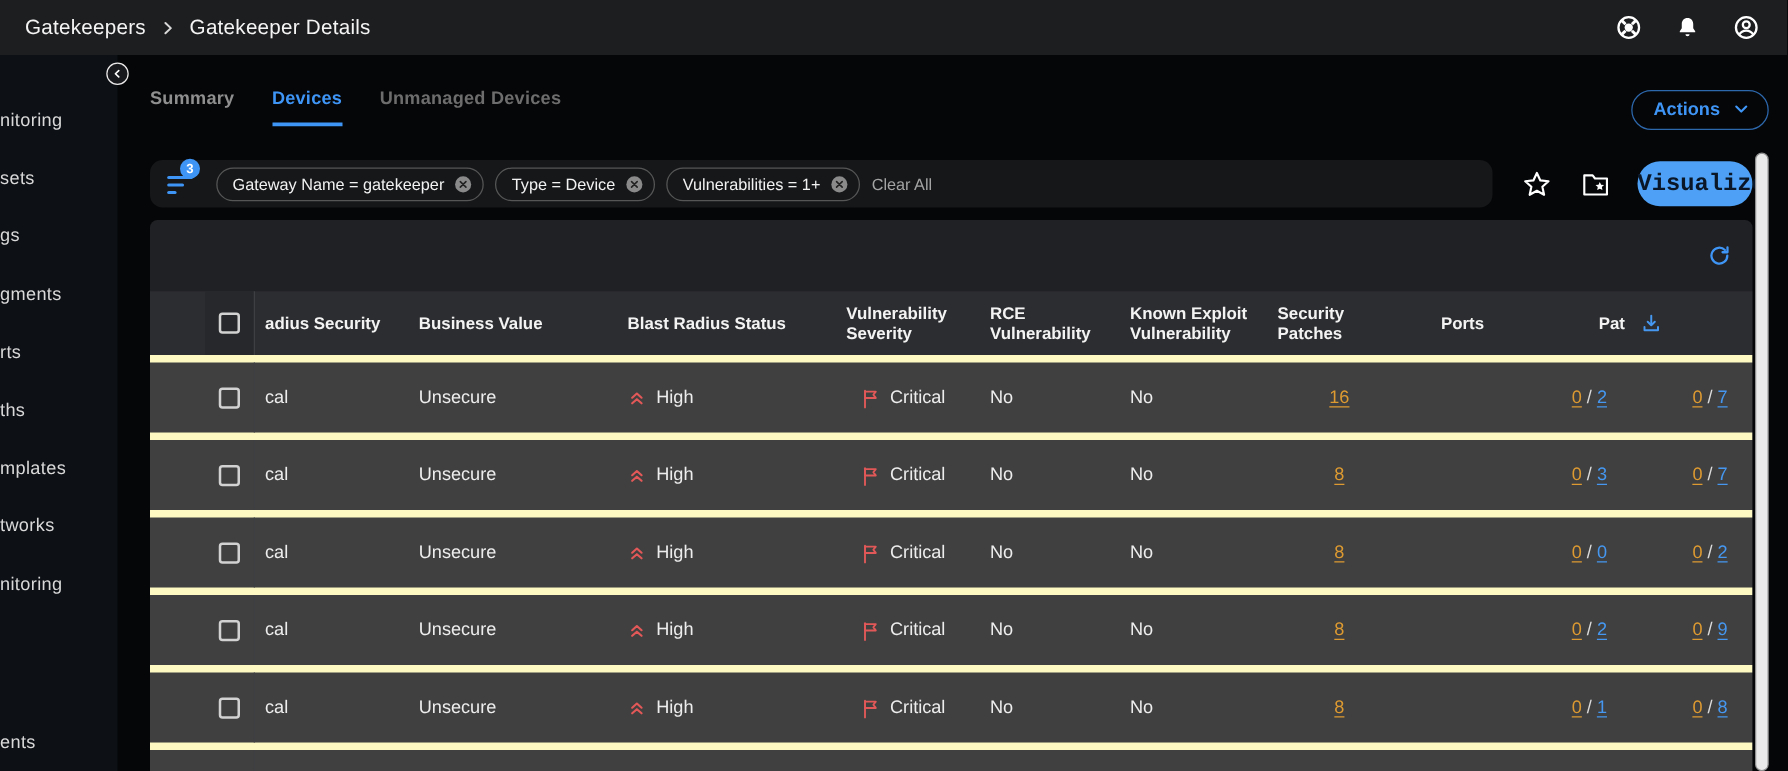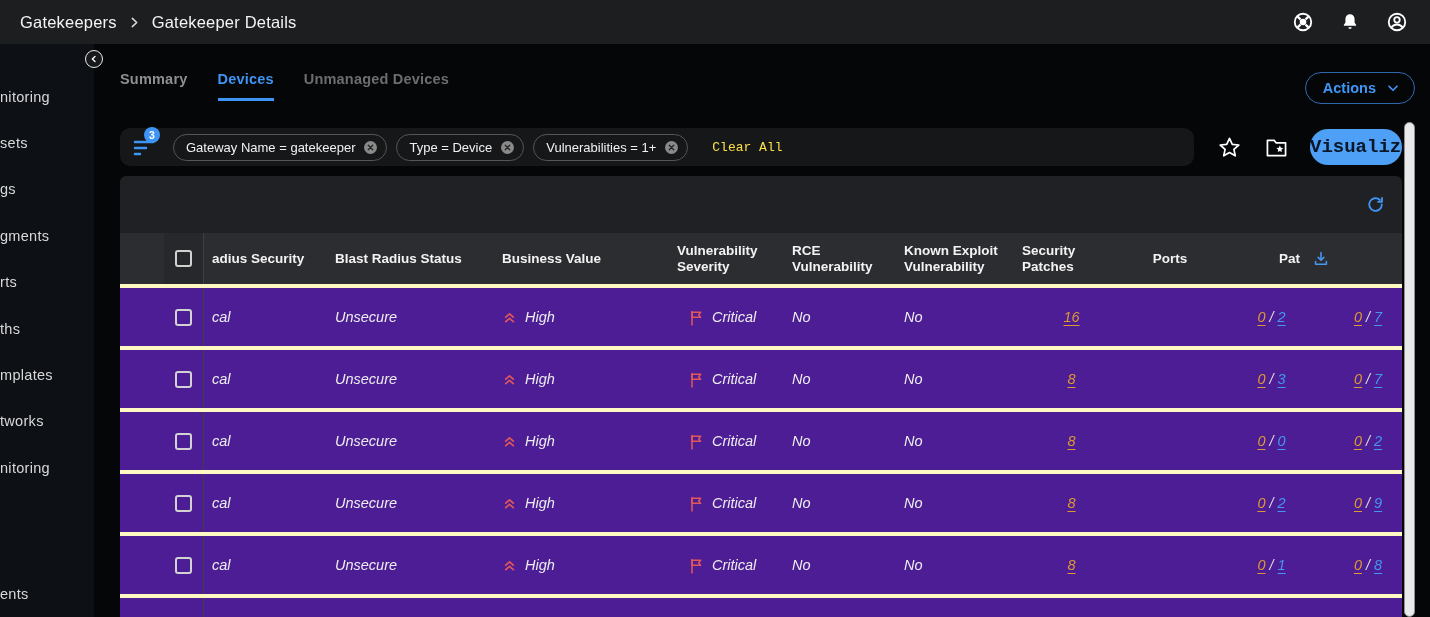--- a/index.html
+++ b/index.html
@@ -36,40 +36,40 @@
   .filter-container { flex:1; height:38px; background:#151719; border-radius:10px;
     display:flex; align-items:center; padding:0 12px; gap:9px; min-width:0; }
   .filter-icon-wrap { position:relative; width:26px; height:24px; margin-right:6px; cursor:pointer; flex:none; }
   .badge { position:absolute; top:-8px; right:-2px; width:16px; height:16px; border-radius:50%;
     background:var(--accent); color:#fff; font-size:10.5px; font-weight:700;
     display:flex; align-items:center; justify-content:center; }
   .chips { display:flex; align-items:flex-end; gap:9px; }
   .chip { height:27px; border:1px solid #565656; border-radius:14px; display:flex; align-items:center;
     gap:8px; padding:0 8px 0 12px; color:#f2f2f2; font-size:13px; white-space:nowrap; cursor:default; }
   .chip-close { display:flex; align-items:center; cursor:pointer; }
-  .clear-all { margin-left:15px; color:#fde047; font-size:13px; cursor:pointer; white-space:nowrap;font-family:Liberation Mono, monospace; }
+  .clear-all { color:#a3a3a3; font-size:13px; cursor:pointer; white-space:nowrap; }
   .icon-btn { margin-left:24px; display:flex; align-items:center; cursor:pointer; flex:none; }
   .visualize-btn { margin-left:22px; width:92px; height:36px; border-radius:18px; border:none;
     background:var(--viz-bg); color:var(--viz-text); font-weight:700; font-size:19px; cursor:pointer;
     font-family:Liberation Mono, monospace; flex:none; }
   
   .panel { position:absolute; left:26px; top:132px; width:1282px; height:441px;
     background:#202124; border-radius:6px 6px 0 0; overflow:hidden; }
   .panel-toolbar { height:57px; display:flex; align-items:center; justify-content:flex-end; padding-right:17px; }
   .refresh-btn { display:flex; align-items:center; cursor:pointer; }
   .grid { display:grid; grid-template-columns:40px 123px 167px 175px 115px 112px 118px 115px 80px 125px 1fr;padding-left:44px; }
   .thead { height:51px; background:#2c2d30; }
   .th { display:flex; align-items:center; font-size:13.5px; font-weight:700; color:#f3f3f3;
     line-height:1.15; padding:0 6px 0 8px; }
   .th.center { justify-content:center; text-align:center; }
   .th.right { justify-content:flex-end; text-align:right; padding-right:4px; gap:12px; }
   .check-cell { display:flex; align-items:center; justify-content:center; border-right:1px solid #3e3f42; }
   .thead .check-cell { background:#27282b; }
   .cb { width:17px; height:17px; border:2px solid #d2d2d2; border-radius:3px; background:transparent; cursor:pointer; }
-  .row { height:62px; background:#4c1d95; border-top:4px solid #fef9c3;font-style:italic; }
+  .row { height:62px; background:#404040; border-top:6px solid #fef9c3; }
   .row.partial { height:24px; }
   .td { display:flex; align-items:center; font-size:14.5px; color:#ededed; padding:0 6px 0 8px; gap:8px; }
   .td.center { justify-content:center; padding:0 4px; gap:4px; }
   .td.sev { padding-left:20px; }
   .lnk { text-decoration:underline; text-underline-offset:3px; cursor:pointer; }
   .lnk.orange { color:var(--orange); }
   .lnk.blue { color:var(--lblue); }
   .slash { color:#dcdcdc; }
   .val-icon { display:flex; align-items:center; }
   
@@ -219,24 +219,24 @@
           </span>
         </div>
         <div class="thead grid">
             <div class="check-cell">
               <div class="cb"></div>
             </div>
             <div class="th">
               <span>adius Security</span>
             </div>
             <div class="th">
+              <span>Business Value</span>
+            </div>
+            <div class="th">
               <span>Blast Radius Status</span>
-            </div>
-            <div class="th">
-              <span>Business Value</span>
             </div>
             <div class="th">
               <span>Vulnerability Severity</span>
             </div>
             <div class="th">
               <span>RCE Vulnerability</span>
             </div>
             <div class="th">
               <span>Known Exploit Vulnerability</span>
             </div>

